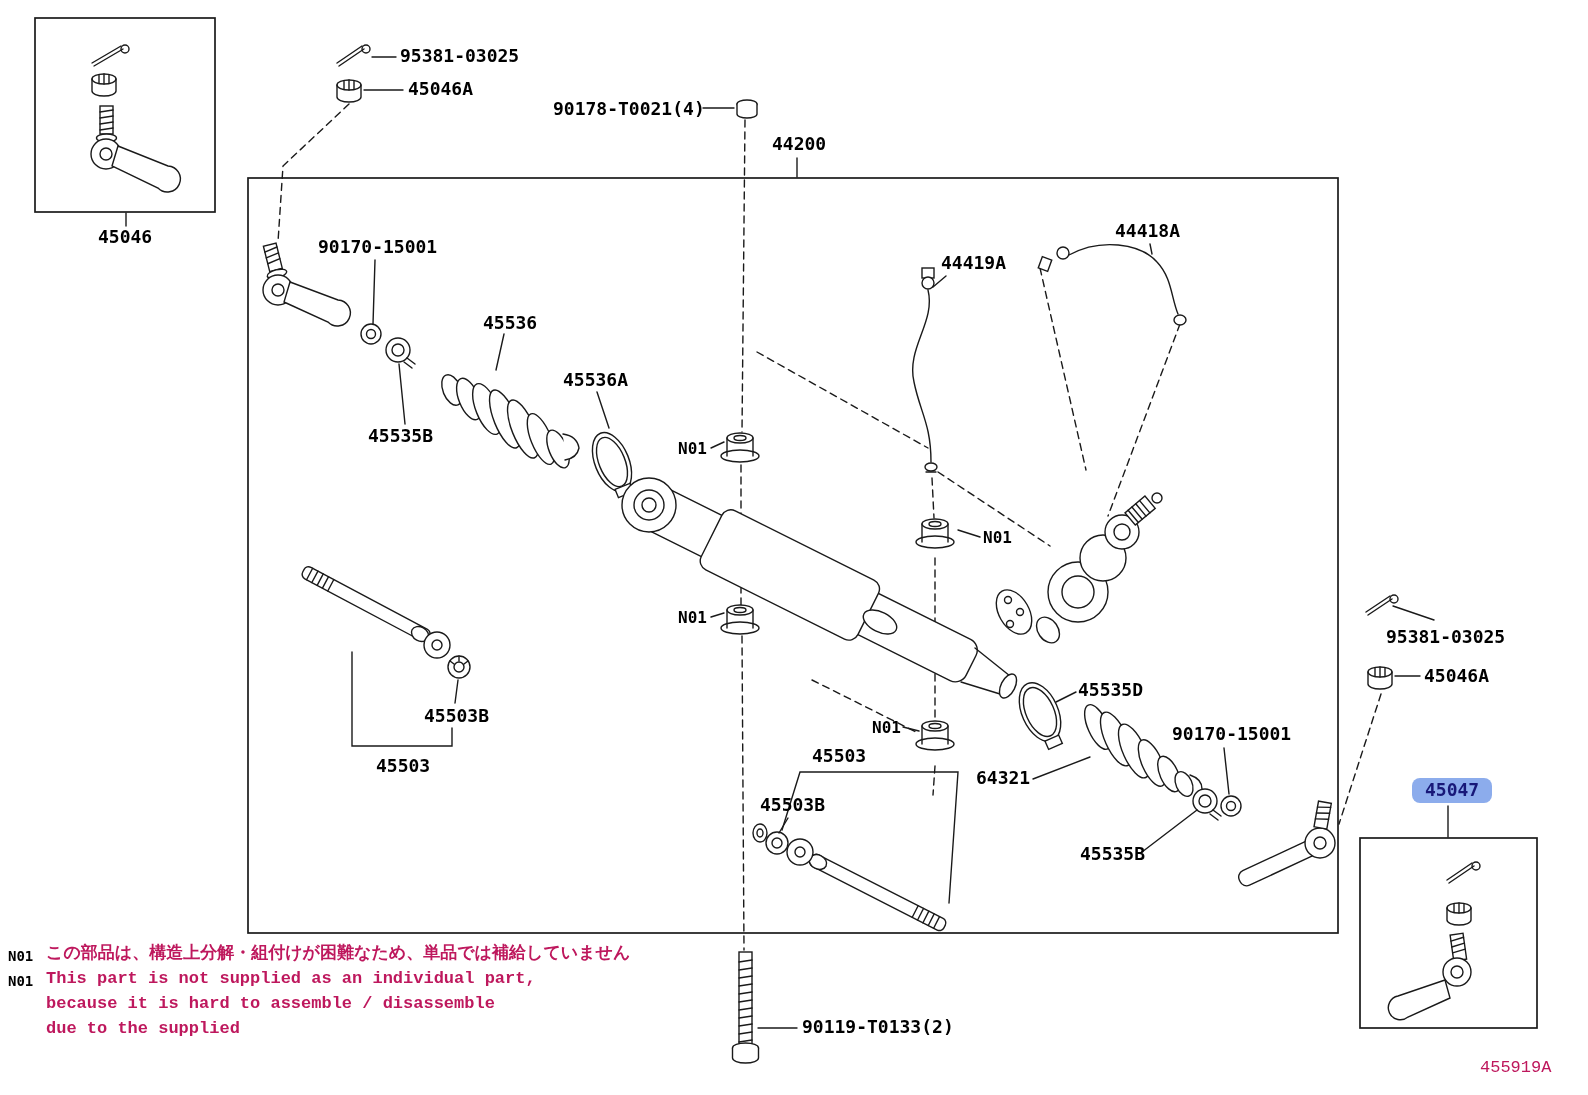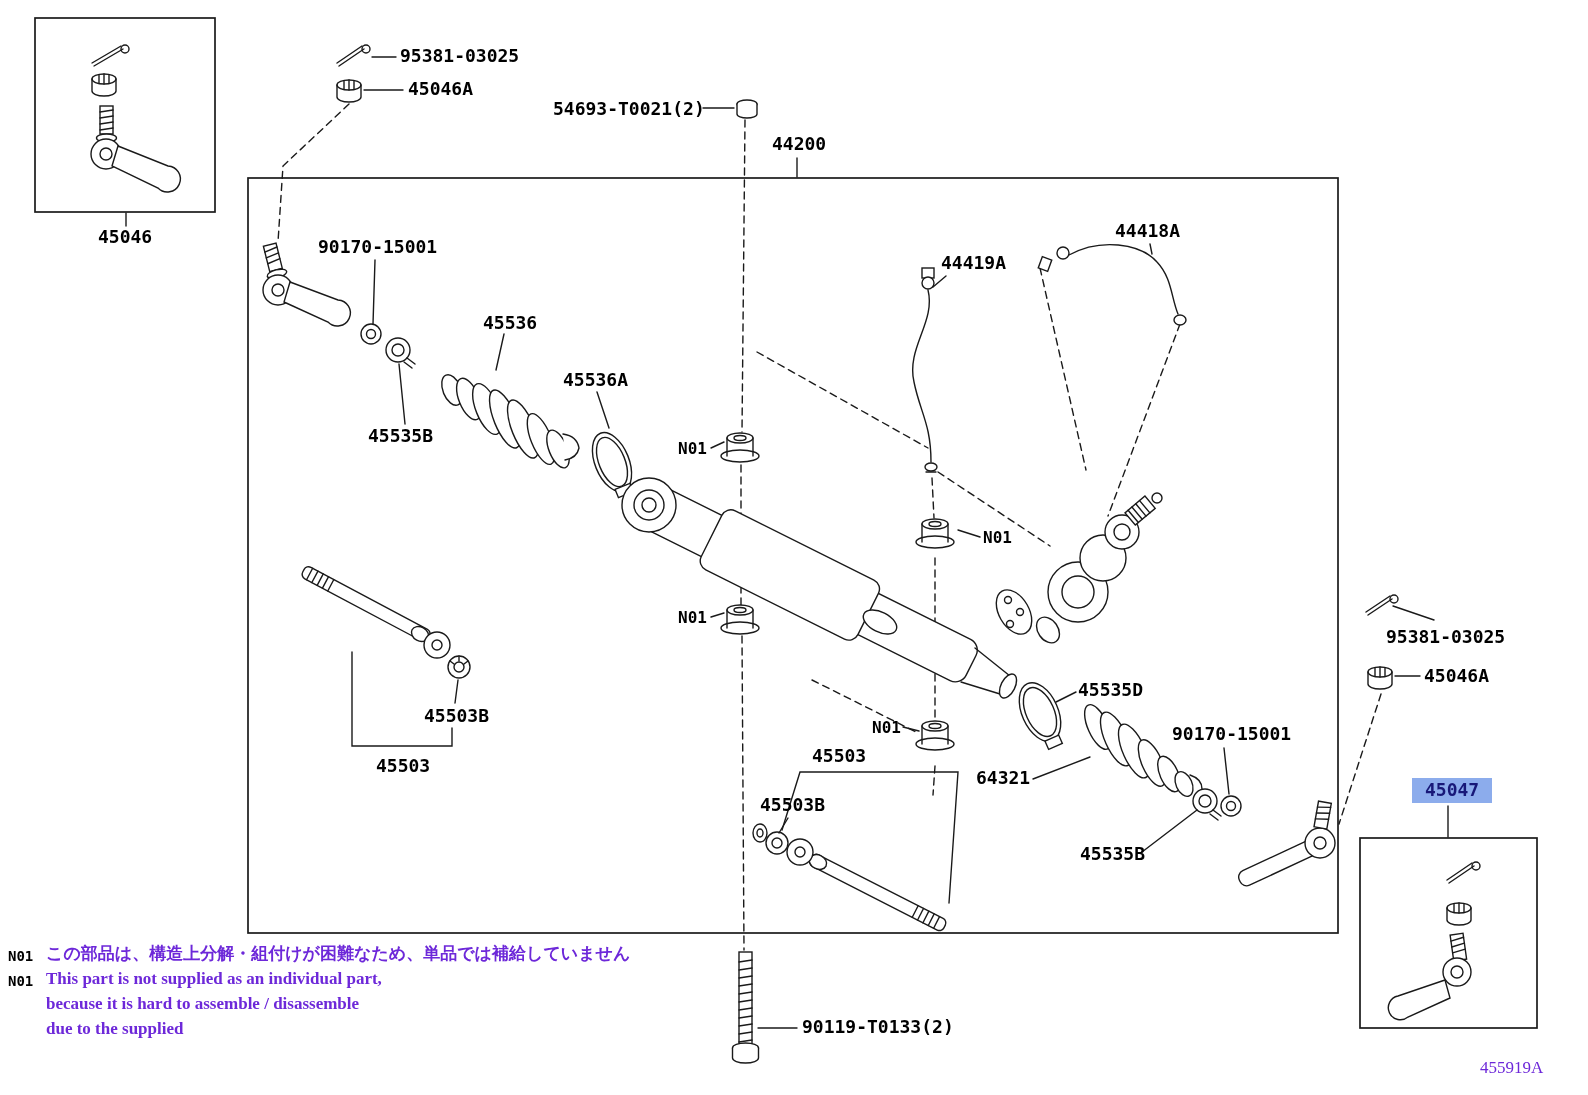--- a/index.html
+++ b/index.html
@@ -1,23 +1,23 @@
 <!DOCTYPE html>
 <html><head>
 <meta charset="utf-8">
 <style>
   html,body{margin:0;padding:0;background:#fff;}
   .stage{position:relative;width:1588px;height:1095px;background:#fff;
          font-family:"DejaVu Sans Mono","Liberation Mono",monospace;overflow:hidden;}
   .stage svg{position:absolute;left:0;top:0;}
   .lbl{position:absolute;font-weight:bold;font-size:18px;line-height:1.15;color:#000;white-space:nowrap;text-align:center;}
   .lbl.sm{font-size:16px;}
-  .lbl.hl{padding:2px 13px;}
-  .note{position:absolute;font-weight:bold;font-size:17px;line-height:1.2;color:#6d28d9;white-space:nowrap;
-        font-family:Liberation Serif, serif;}
+  .lbl.hl{padding:2px 13px;border-radius:8px;}
+  .note{position:absolute;font-weight:bold;font-size:17px;line-height:1.2;color:#be185d;white-space:nowrap;
+        font-family:Liberation Mono, monospace;}
   .note-prefix{position:absolute;font-weight:bold;font-size:14px;color:#000;white-space:nowrap;}
   .plain{font-weight:normal;}
 </style>
 </head>
 <body>
 
 <div class="stage">
 
 <svg width="1588" height="1095" viewBox="0 0 1588 1095">
   <g stroke="#1a1a1a" stroke-width="1.4" fill="none" stroke-linecap="round">
@@ -356,21 +356,21 @@
       <ellipse cx="745.5" cy="1048" rx="13" ry="5"></ellipse>
       <path d="M732.5 1048 v10 a13 5 0 0 0 26 0 v-10"></path>
     </g>
     <line x1="758" y1="1028" x2="797" y2="1028"></line>
   </g>
 </svg>
 
 <div class="lbl" style="left:98px;top:227px">45046</div>
 <div class="lbl" style="left:400px;top:46px">95381-03025</div>
 <div class="lbl" style="left:408px;top:79px">45046A</div>
-<div class="lbl" style="left:553px;top:99px">54693-T0021(2)</div>
+<div class="lbl" style="left:553px;top:99px">90178-T0021(4)</div>
 <div class="lbl" style="left:772px;top:134px">44200</div>
 <div class="lbl" style="left:318px;top:237px">90170-15001</div>
 <div class="lbl" style="left:483px;top:313px">45536</div>
 <div class="lbl" style="left:563px;top:370px">45536A</div>
 <div class="lbl" style="left:368px;top:426px">45535B</div>
 <div class="lbl sm" style="left:678px;top:440px">N01</div>
 <div class="lbl" style="left:941px;top:253px">44419A</div>
 <div class="lbl" style="left:1115px;top:221px">44418A</div>
 <div class="lbl sm" style="left:983px;top:529px">N01</div>
 <div class="lbl sm" style="left:678px;top:609px">N01</div>

